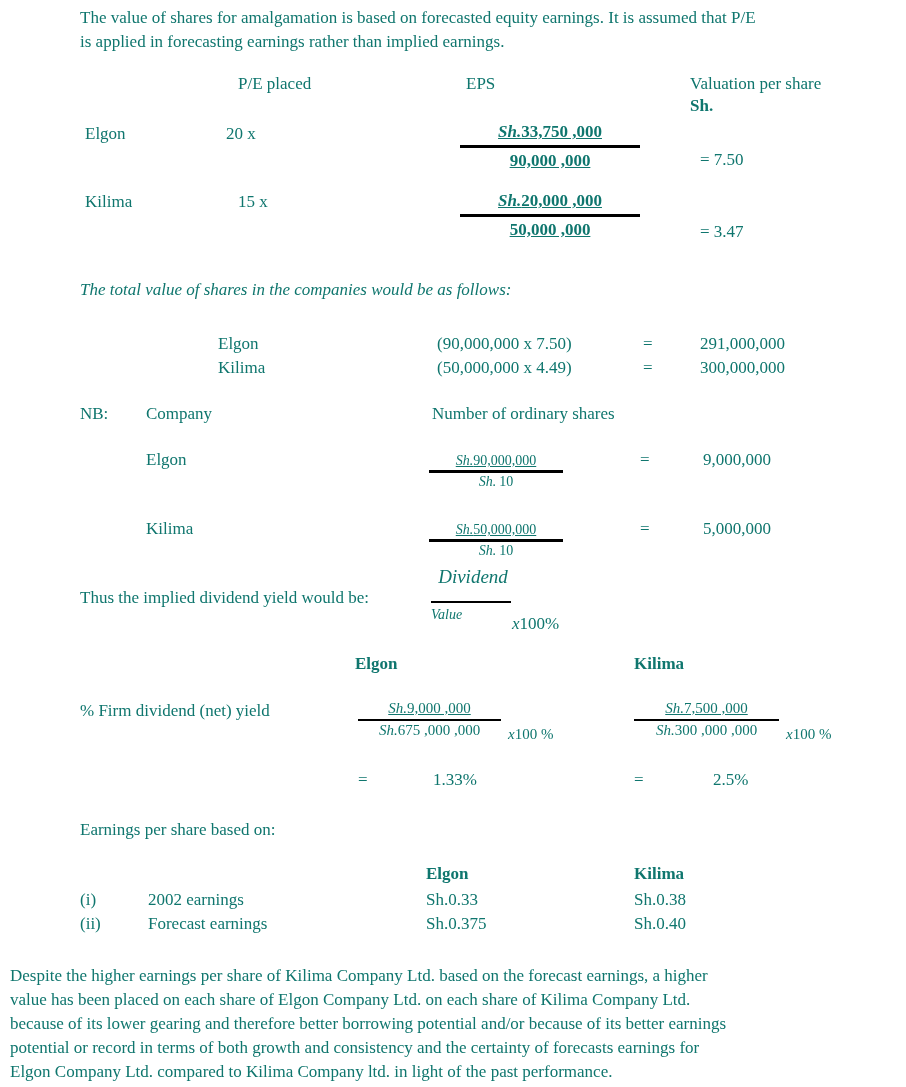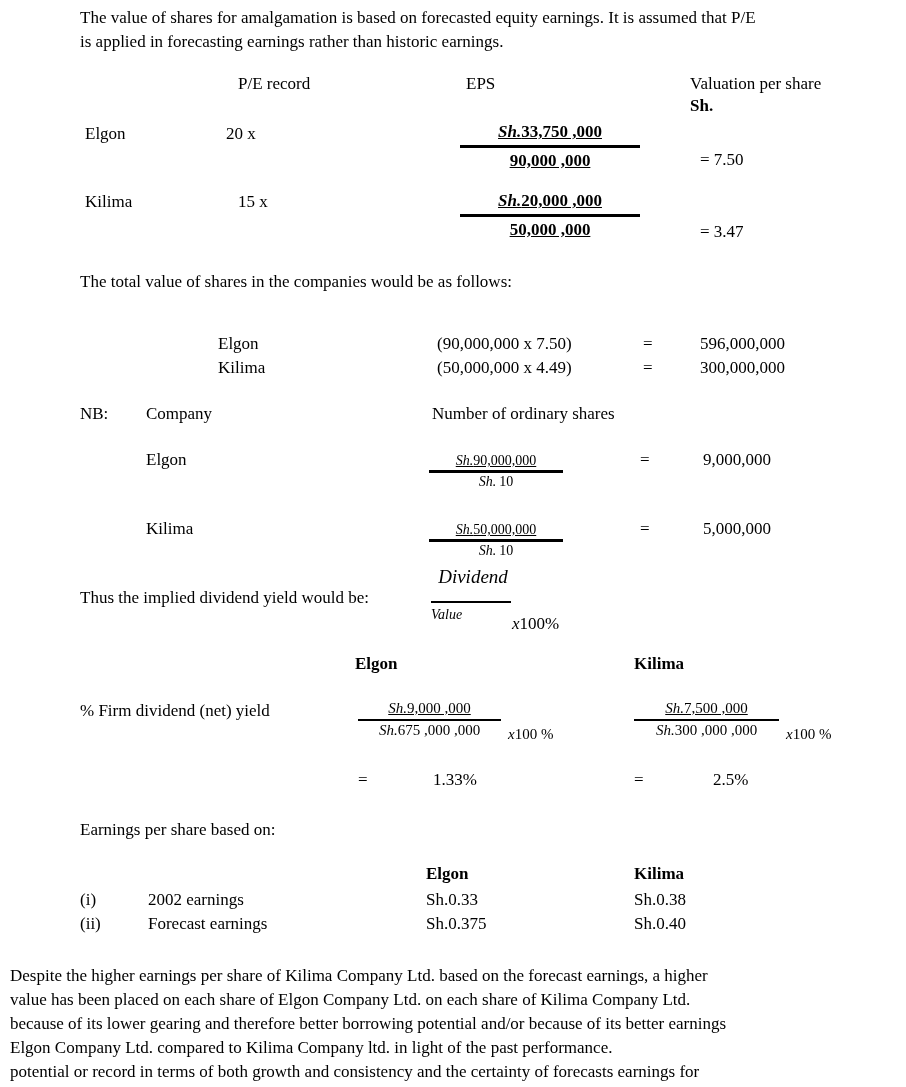--- a/index.html
+++ b/index.html
@@ -3,21 +3,21 @@
 <meta charset="utf-8">
 <style>
   html, body { margin: 0; padding: 0; background: #fff; }
   .page {
     position: relative;
     width: 906px;
     height: 1087px;
     background: #ffffff;
     font-family: "Liberation Serif", "DejaVu Serif", serif;
     font-size: 17px;
-    color: #000000;
+    color: #0f766e;
     overflow: hidden;
   }
   .abs { position: absolute; white-space: nowrap; }
   .line { line-height: 24px; white-space: nowrap; }
   .b  { font-weight: bold; }
   .it { font-style: italic; }
   .u  { text-decoration: underline; }
   
   .frac { text-align: center; }
   .fline { display: block; }
@@ -37,24 +37,24 @@
   .mult-lg { font-size: 17px; }
   .sp-left { padding-left: 3px; }
 </style>
 </head>
 <body>
 
 <div class="page">
 
   <div class="abs" style="left:80px; top:6px;">
     <div class="line">The value of shares for amalgamation is based on forecasted equity earnings. It is assumed that P/E</div>
-    <div class="line">is applied in forecasting earnings rather than historic earnings.</div>
+    <div class="line">is applied in forecasting earnings rather than implied earnings.</div>
   </div>
 
-  <span class="abs" style="left:238px; top:74px;">P/E record</span>
+  <span class="abs" style="left:238px; top:74px;">P/E placed</span>
   <span class="abs" style="left:466px; top:74px;">EPS</span>
   <span class="abs" style="left:690px; top:74px;">Valuation per share</span>
   <span class="abs b" style="left:690px; top:96px;">Sh.</span>
 
   <span class="abs" style="left:85px; top:124px;">Elgon</span>
   <span class="abs" style="left:226px; top:124px;">20 x</span>
   <div class="abs frac frac-big" style="left:460px; top:119px; width:180px;">
     <div class="fline"><span class="u"><span class="it b">Sh.</span><span class="b">33,750 ,000</span></span></div>
     <div class="fbar"></div>
     <div class="fline"><span class="u b">90,000 ,000</span></div>
@@ -63,26 +63,26 @@
 
   <span class="abs" style="left:85px; top:192px;">Kilima</span>
   <span class="abs" style="left:238px; top:192px;">15 x</span>
   <div class="abs frac frac-big" style="left:460px; top:188px; width:180px;">
     <div class="fline"><span class="u"><span class="it b">Sh.</span><span class="b">20,000 ,000</span></span></div>
     <div class="fbar"></div>
     <div class="fline"><span class="u b">50,000 ,000</span></div>
   </div>
   <span class="abs" style="left:700px; top:222px;">= 3.47</span>
 
-  <span class="abs" style="left:80px; top:272px;">The total value of shares in the companies would be as follows:</span>
+  <span class="abs" style="left:80px; top:280px;font-style:italic;">The total value of shares in the companies would be as follows:</span>
 
   <span class="abs" style="left:218px; top:334px;">Elgon</span>
   <span class="abs" style="left:437px; top:334px;">(90,000,000 x 7.50)</span>
   <span class="abs" style="left:643px; top:334px;">=</span>
-  <span class="abs" style="left:700px; top:334px;">596,000,000</span>
+  <span class="abs" style="left:700px; top:334px;">291,000,000</span>
 
   <span class="abs" style="left:218px; top:358px;">Kilima</span>
   <span class="abs" style="left:437px; top:358px;">(50,000,000 x 4.49)</span>
   <span class="abs" style="left:643px; top:358px;">=</span>
   <span class="abs" style="left:700px; top:358px;">300,000,000</span>
 
   <span class="abs" style="left:80px; top:404px;">NB:</span>
   <span class="abs" style="left:146px; top:404px;">Company</span>
   <span class="abs" style="left:432px; top:404px;">Number of ordinary shares</span>
 
@@ -145,17 +145,17 @@
 
   <span class="abs" style="left:80px; top:914px;">(ii)</span>
   <span class="abs" style="left:148px; top:914px;">Forecast earnings</span>
   <span class="abs" style="left:426px; top:914px;">Sh.0.375</span>
   <span class="abs" style="left:634px; top:914px;">Sh.0.40</span>
 
   <div class="abs" style="left:10px; top:964px;">
     <div class="line">Despite the higher earnings per share of Kilima Company Ltd. based on the forecast earnings, a higher</div>
     <div class="line">value has been placed on each share of Elgon Company Ltd. on each share of Kilima Company Ltd.</div>
     <div class="line">because of its lower gearing and therefore better borrowing potential and/or because of its better earnings</div>
+    <div class="line">potential or record in terms of both growth and consistency and the certainty of forecasts earnings for</div>
     <div class="line">Elgon Company Ltd. compared to Kilima Company ltd. in light of the past performance.</div>
-    <div class="line">potential or record in terms of both growth and consistency and the certainty of forecasts earnings for</div>
   </div>
 
 </div>
 
 </body></html>

